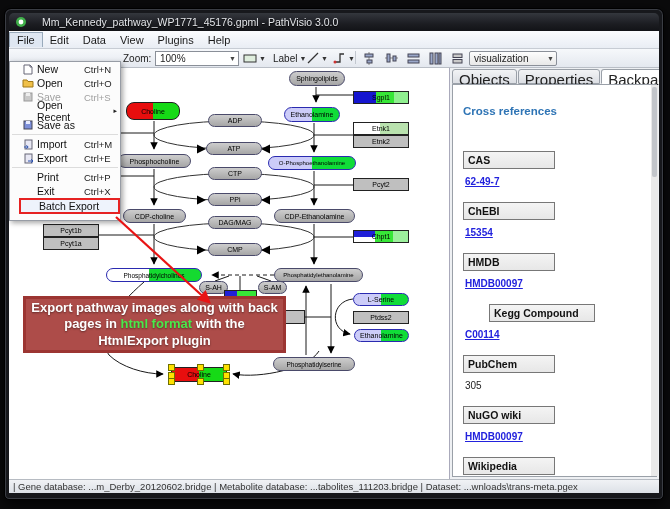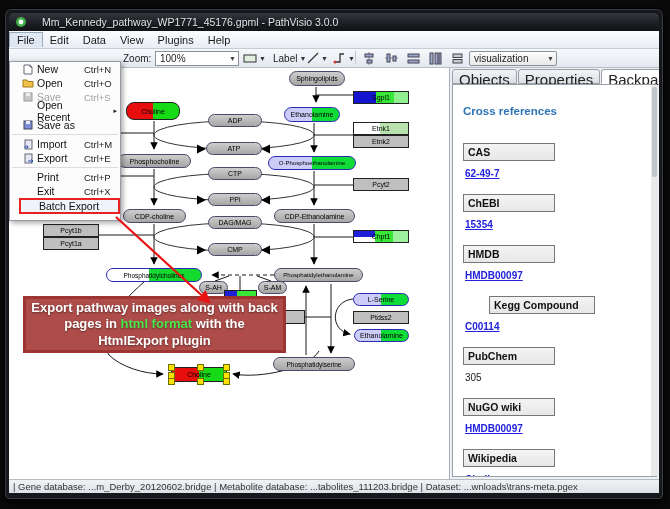--- a/index.html
+++ b/index.html
@@ -61,21 +61,21 @@
   .mi.batch{border:2px solid #e62222;background:#eef3fc;height:12px;}
   
   .panel{position:absolute;left:441px;top:0;width:209px;height:411px;background:#eef0f3;}
   .tabs{position:absolute;left:2px;top:1px;height:15px;display:flex;font-size:15px;color:#222;}
   .tab{padding:1px 6px 0 6px;background:linear-gradient(180deg,#f2f3f5,#dcdfe4);border:1px solid #9aa0a8;
      border-radius:3px 3px 0 0;margin-right:1px;}
   .tab.active{background:#fff;border-bottom-color:#fff;font-weight:normal;}
   .pcontent{position:absolute;left:2px;top:16px;width:205px;height:393px;background:#fff;border:1px solid #9aa0a8;
      box-sizing:border-box;overflow:hidden;}
   .bp{position:absolute;left:10px;top:8px;width:180px;}
-  .bp-head{color:#2e74b5;font-weight:bold;font-size:11.5px;margin:12px 0 26px 0;}
+  .bp-head{color:#2e74b5;font-weight:bold;font-size:11.5px;margin:12px 0 34px 0;}
   .sec-title{width:82px;background:linear-gradient(180deg,#f4f4f4,#e7e7e7);border:1px solid #777;
      font-weight:bold;font-size:10.5px;color:#111;padding:2px 4px;margin-top:13px;}
   .sec-val{font-size:10px;font-weight:bold;color:#2222dd;text-decoration:underline;margin:7px 0 0 2px;display:inline-block;}
   .sec-val.plain{color:#222;text-decoration:none;font-weight:normal;}
   .pscroll{position:absolute;right:1px;top:17px;width:7px;height:391px;background:#e9e9e9;}
   .pthumb{position:absolute;left:1px;top:2px;width:5px;height:90px;background:#c2c5ca;border-radius:2px;}
   
   .status{position:absolute;left:0;bottom:0;width:100%;height:14px;background:linear-gradient(180deg,#f0f2f5,#dde1e7);
      border-top:1px solid #b6bbc2;font-size:9.5px;color:#333;display:flex;align-items:center;padding-left:4px;box-sizing:border-box;}
   svg.edges{position:absolute;left:0;top:0;z-index:5;}

